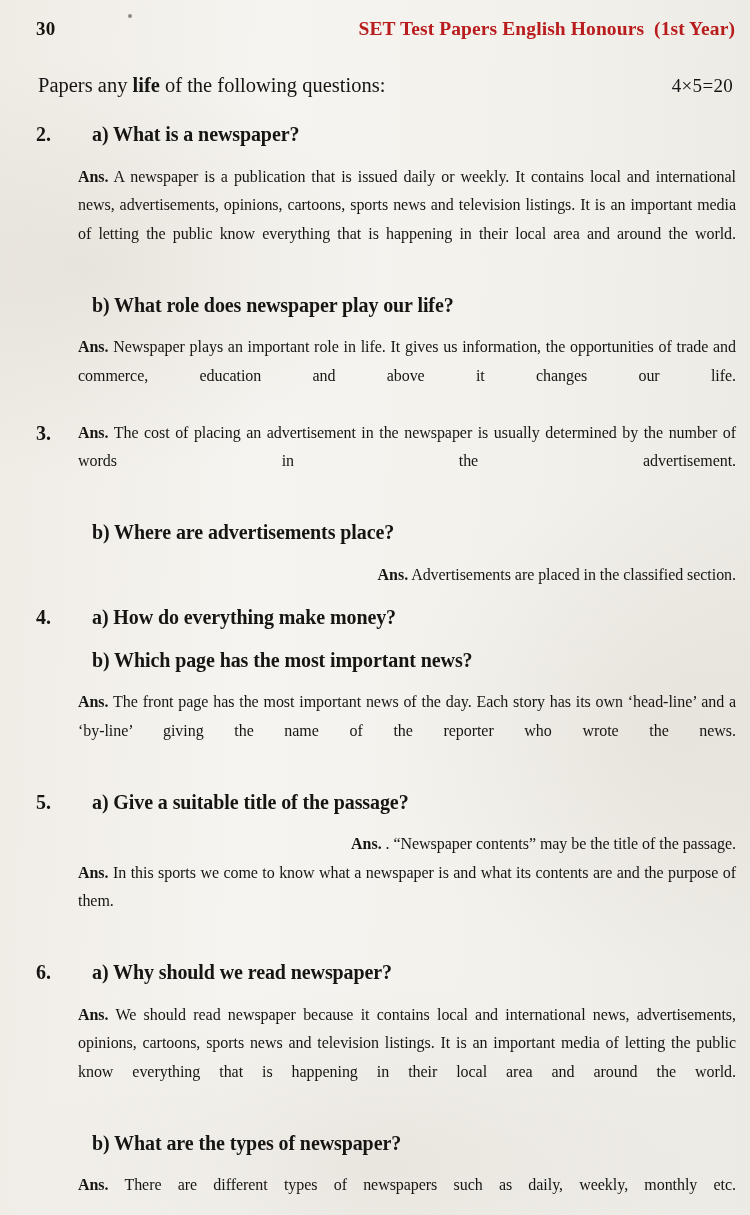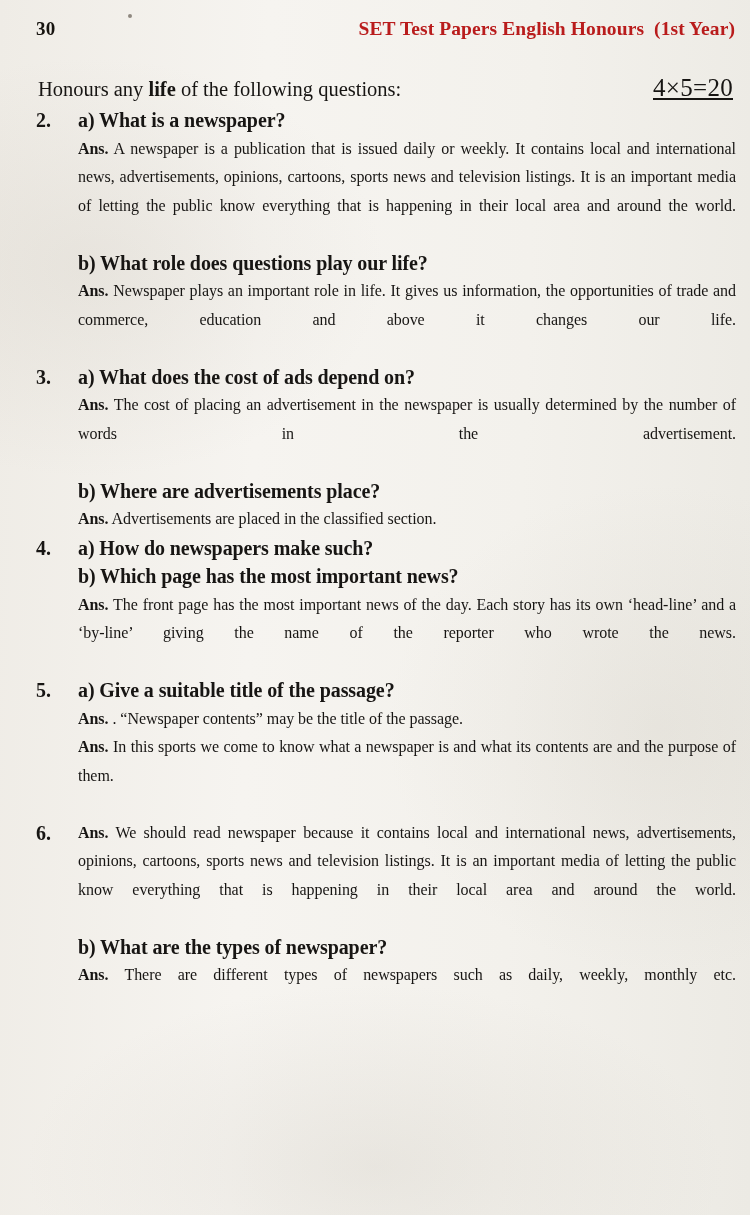--- a/index.html
+++ b/index.html
@@ -75,24 +75,23 @@
     top: 74px;
     left: 38px;
     right: 15px;
     display: flex;
     align-items: baseline;
     justify-content: space-between;
     font-size: 20.5px;
   }
   .instruction .lead b { font-weight: bold; }
   .marks {
-    font-size: 25px;
+    font-size: 19px;
     letter-spacing: 0.3px;
     padding-right: 2px;
-    text-decoration: underline;
   }
 
   
   .body {
     position: absolute;
     top: 106px;
     left: 36px;
     width: 700px;
   }
 
@@ -109,38 +108,38 @@
     font-weight: bold;
     font-size: 20px;
     line-height: 28.5px;
   }
 
   .qtext {
     font-weight: bold;
     font-size: 20px;
     line-height: 28.5px;
     letter-spacing: -0.1px;
-    margin: 0;
+    margin: 14px;
   }
 
   .ans {
     font-size: 16px;
     line-height: 28.5px;
     margin: 0;
     text-align: justify;
     text-justify: inter-word;
     letter-spacing: -0.05px;
   }
   .ans::after {
     content: "";
     display: inline-block;
     width: 100%;
   }
   .ans.nojust {
-    text-align: left;
+    text-align: right;
   }
   .ans.nojust::after { display: none; }
   .ans .lbl {
     font-weight: bold;
   }
 
   
   .qtext, .ans, .instruction, .header {
     text-rendering: optimizeLegibility;
   }
@@ -152,57 +151,57 @@
 
 <div class="sheet">
 
   <div class="header">
     <span class="folio">30</span>
     <span class="speck"></span>
     <span class="running-title">SET Test Papers English Honours  (1st Year)</span>
   </div>
 
   <div class="instruction">
-    <span class="lead"><span>Honours any </span><b>life</b><span> of the following questions:</span></span>
+    <span class="lead"><span>Papers any </span><b>life</b><span> of the following questions:</span></span>
     <span class="marks">4×5=20</span>
   </div>
 
   <div class="body">
 
     <div class="qblock">
       <span class="qnum">2.</span>
       <p class="qtext">a) What is a newspaper?</p>
       <p class="ans"><span class="lbl">Ans.</span><span> A newspaper is a publication that is issued daily or weekly. It contains local and international news, advertisements, opinions, cartoons, sports news and television listings. It is an important media of letting the public know everything that is happening in their local area and around the world.</span></p>
-      <p class="qtext">b) What role does questions play our life?</p>
+      <p class="qtext">b) What role does newspaper play our life?</p>
       <p class="ans"><span class="lbl">Ans.</span><span> Newspaper plays an important role in life. It gives us information, the opportunities of trade and commerce, education and above it changes our life.</span></p>
     </div>
 
     <div class="qblock">
       <span class="qnum">3.</span>
-      <p class="qtext">a) What does the cost of ads depend on?</p>
       <p class="ans"><span class="lbl">Ans.</span><span> The cost of placing an advertisement in the newspaper is usually determined by the number of words in the advertisement.</span></p>
       <p class="qtext">b) Where are advertisements place?</p>
       <p class="ans nojust"><span class="lbl">Ans.</span><span> Advertisements are placed in the classified section.</span></p>
     </div>
 
     <div class="qblock">
       <span class="qnum">4.</span>
-      <p class="qtext">a) How do newspapers make such?</p>
+      <p class="qtext">a) How do everything make money?</p>
       <p class="qtext">b) Which page has the most important news?</p>
       <p class="ans"><span class="lbl">Ans.</span><span> The front page has the most important news of the day. Each story has its own ‘head-line’ and a ‘by-line’ giving the name of the reporter who wrote the news.</span></p>
     </div>
 
     <div class="qblock">
       <span class="qnum">5.</span>
       <p class="qtext">a) Give a suitable title of the passage?</p>
       <p class="ans nojust"><span class="lbl">Ans.</span><span> . “Newspaper contents” may be the title of the passage.</span></p>
       <p class="ans"><span class="lbl">Ans.</span><span> In this sports we come to know what a newspaper is and what its contents are and the purpose of them.</span></p>
     </div>
 
     <div class="qblock">
       <span class="qnum">6.</span>
+      <p class="qtext">a) Why should we read newspaper?</p>
       <p class="ans"><span class="lbl">Ans.</span><span> We should read newspaper because it contains local and international news, advertisements, opinions, cartoons, sports news and television listings. It is an important media of letting the public know everything that is happening in their local area and around the world.</span></p>
       <p class="qtext">b) What are the types of newspaper?</p>
       <p class="ans"><span class="lbl">Ans.</span><span> There are different types of newspapers such as daily, weekly, monthly etc.</span></p>
     </div>
 
   </div>
 </div>
 
 </body></html>

